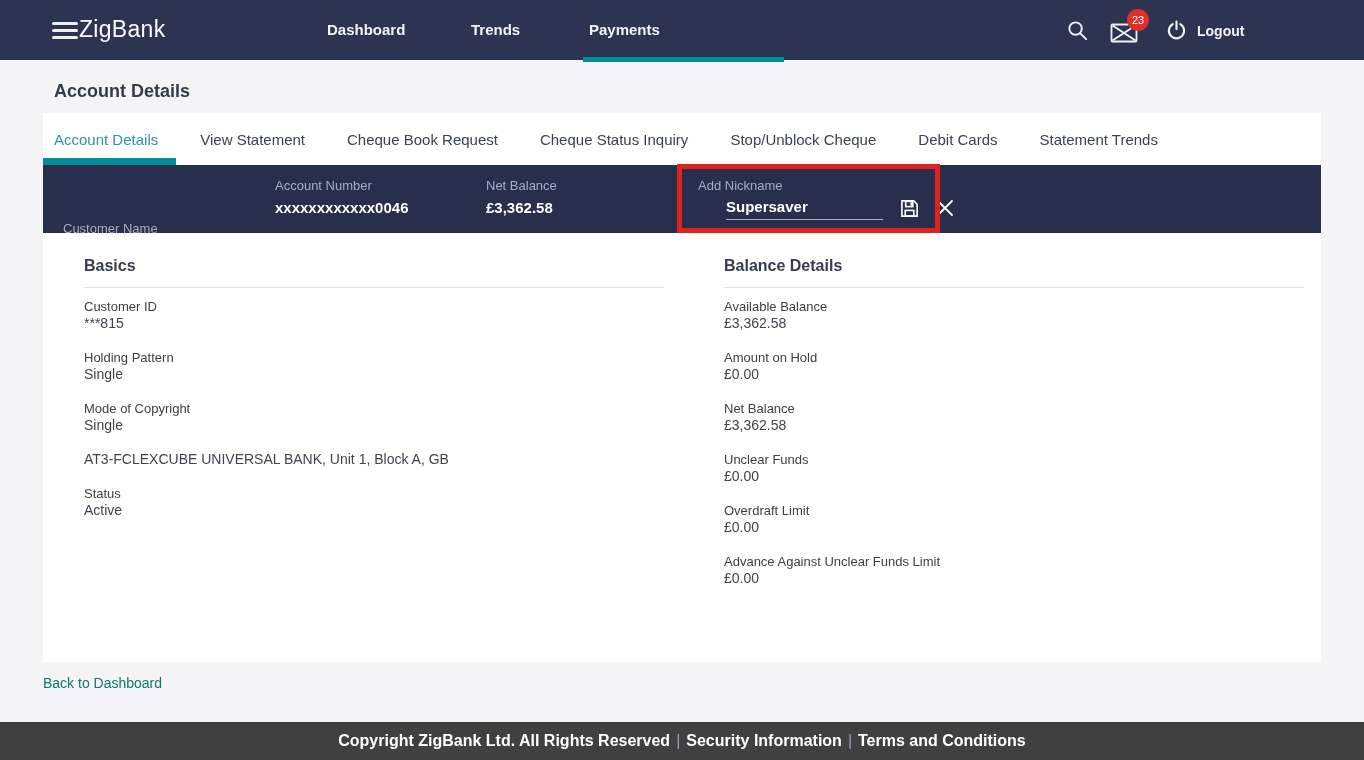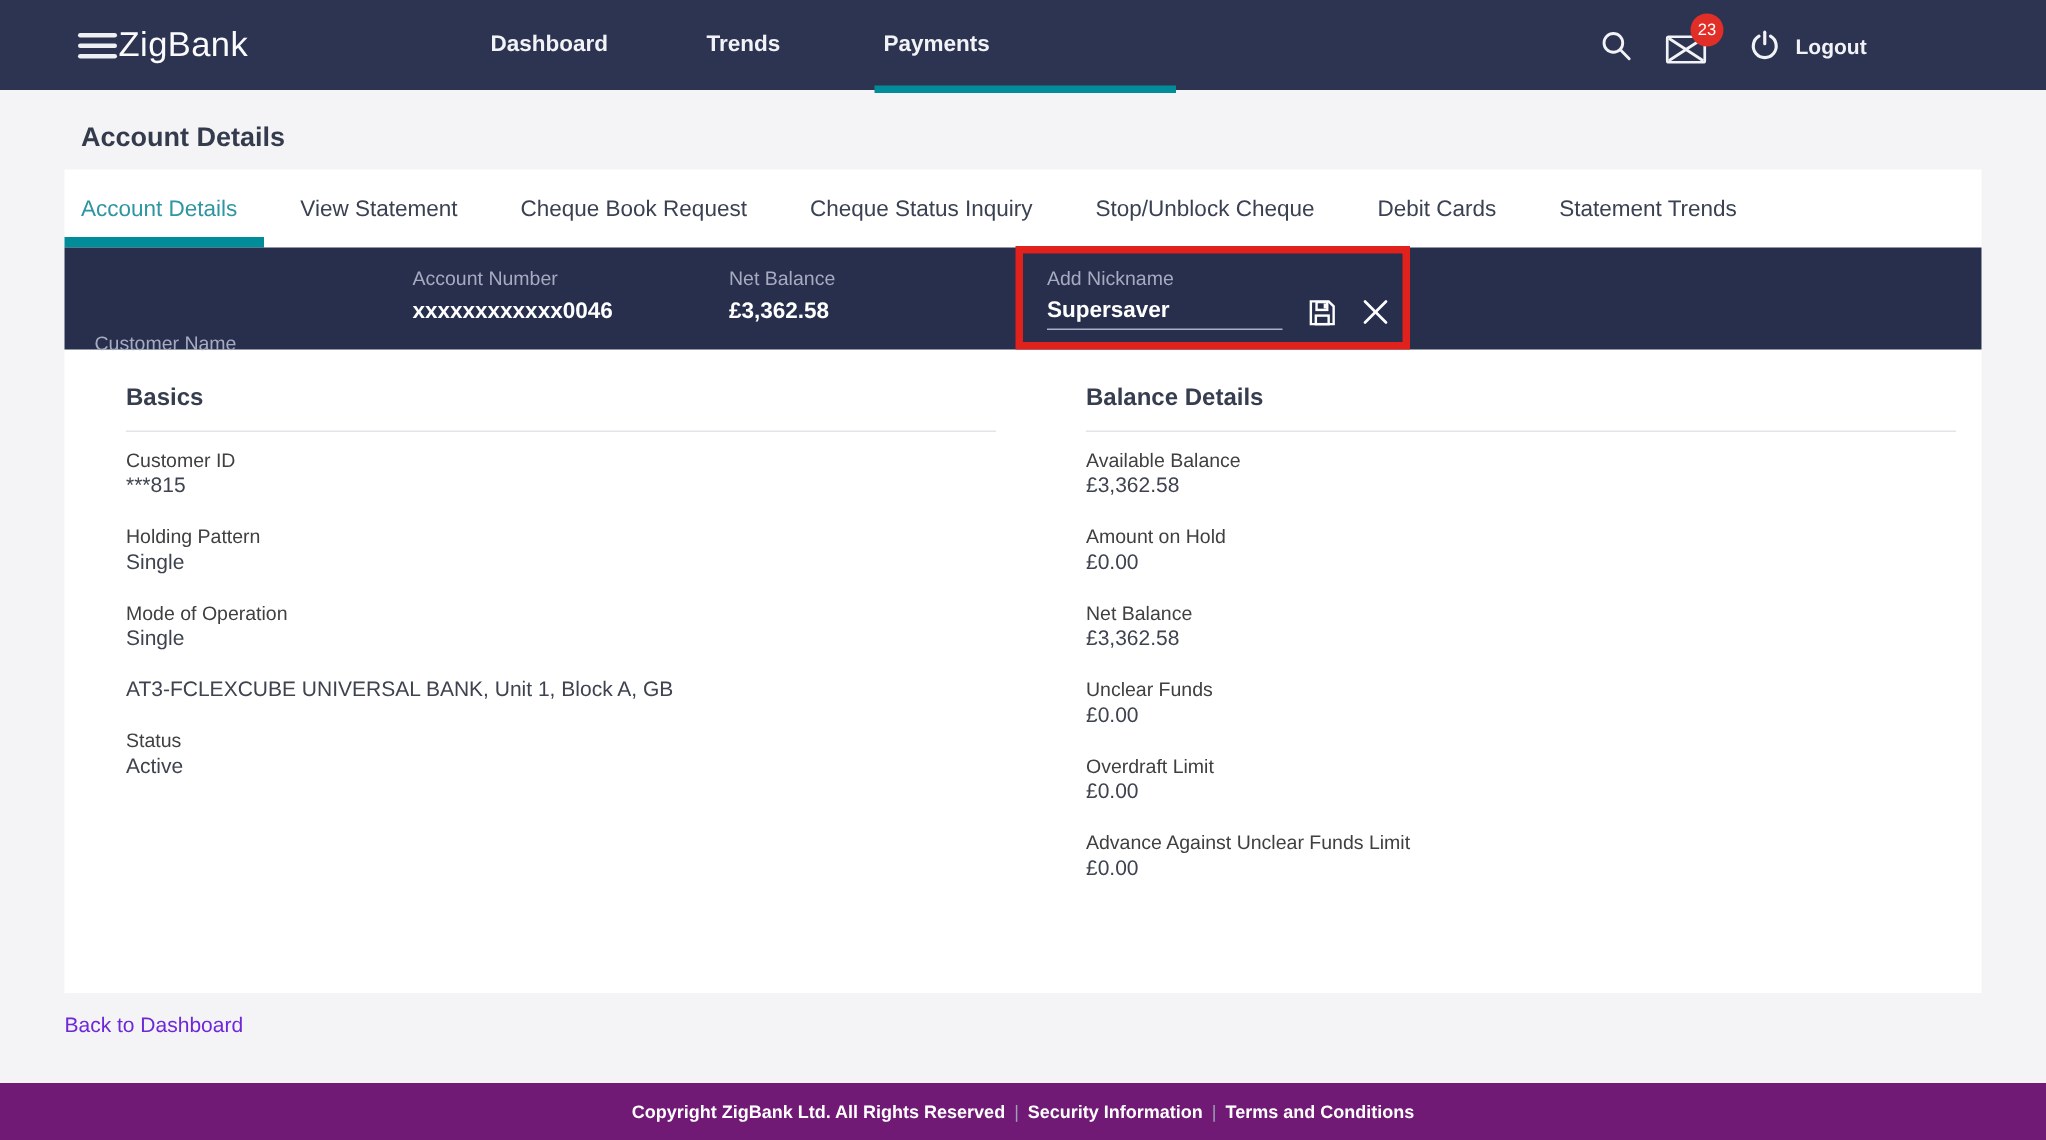--- a/index.html
+++ b/index.html
@@ -47,21 +47,21 @@
   .tab.active { color:#2e95a3; }
   .tab-underline { position:absolute; left:0; top:45px; width:133px; height:7px; background:#008c99; }
 
   
   .summary-bar { position:relative; height:68px; background:#272f4d; }
   .sum-field { position:absolute; top:13px; }
   .sum-field .lbl { font-size:13px; color:#a6abc0; }
   .sum-field .val { margin-top:6px; font-size:15px; font-weight:700; color:#fff; }
   .sf-0 { left:20px;margin-top:43px; } .sf-1 { left:232px; } .sf-2 { left:443px; }
   .nickname { left:655px; }
-  .nick-row { display:flex; align-items:center; margin-top:3px; }
+  .nick-row { display:flex; align-items:center; margin-top:3px;margin-left:28px; }
   .nick-input {
     width:157px; background:transparent; border:none; outline:none;
     border-bottom:1px solid #aab0c5; color:#fff;
     font-family:"Liberation Sans",sans-serif; font-size:15px; font-weight:700;
     padding:2px 0 4px;
   }
   .mini-btn { background:none; border:none; padding:0; margin-left:17px; cursor:pointer; line-height:0; }
   .highlight-rect {
     position:absolute; left:634px; top:-1px; width:263px; height:69px;
     border:5px solid #e0211c; pointer-events:none;
@@ -71,27 +71,27 @@
   .content { position:relative; height:429px; }
   .col { position:absolute; top:24px; width:580px; }
   .col-left { left:41px; } .col-right { left:681px; }
   .col h3 { font-size:16px; font-weight:700; color:#363d4e; }
   .section-divider { border:none; border-top:1px solid #e3e4e8; margin:12px 0 0; }
   .field { margin-top:17px; }
   .field:first-of-type { margin-top:10px; }
   .field .lbl { font-size:13px; color:#404040; line-height:17px; }
   .field .val { font-size:14px; color:#3e434f; line-height:17px; }
 
-  .back-link { position:absolute; left:43px; top:675px; font-size:14px; color:#6d28d9; text-decoration:none; cursor:pointer; }
+  .back-link { position:absolute; left:43px; top:675px; font-size:14px; color:#0f766e; text-decoration:none; cursor:pointer; }
 
   
   .footer {
     position:absolute; left:0; bottom:0; width:1364px; height:38px;
-    background:#701a75; display:flex; align-items:center; justify-content:center;
-    font-size:12px; font-weight:700; color:#fff;
+    background:#404040; display:flex; align-items:center; justify-content:center;
+    font-size:16px; font-weight:700; color:#fff;
   }
   .footer .sep { color:#9aa0b5; margin:0 6px; font-weight:400; }
   .footer .flink { color:#fff; cursor:pointer; }
   svg { display:block; }
 </style>
 </head>
 <body>
 
 <div class="screen">
 
@@ -195,21 +195,21 @@
         <hr class="section-divider">
         <div class="field">
           <div class="lbl">Customer ID</div>
           <div class="val">***815</div>
         </div>
         <div class="field">
           <div class="lbl">Holding Pattern</div>
           <div class="val">Single</div>
         </div>
         <div class="field">
-          <div class="lbl">Mode of Operation</div>
+          <div class="lbl">Mode of Copyright</div>
           <div class="val">Single</div>
         </div>
         <div class="field">
           <div class="val">AT3-FCLEXCUBE UNIVERSAL BANK, Unit 1, Block A, GB</div>
         </div>
         <div class="field">
           <div class="lbl">Status</div>
           <div class="val">Active</div>
         </div>
       </div>

